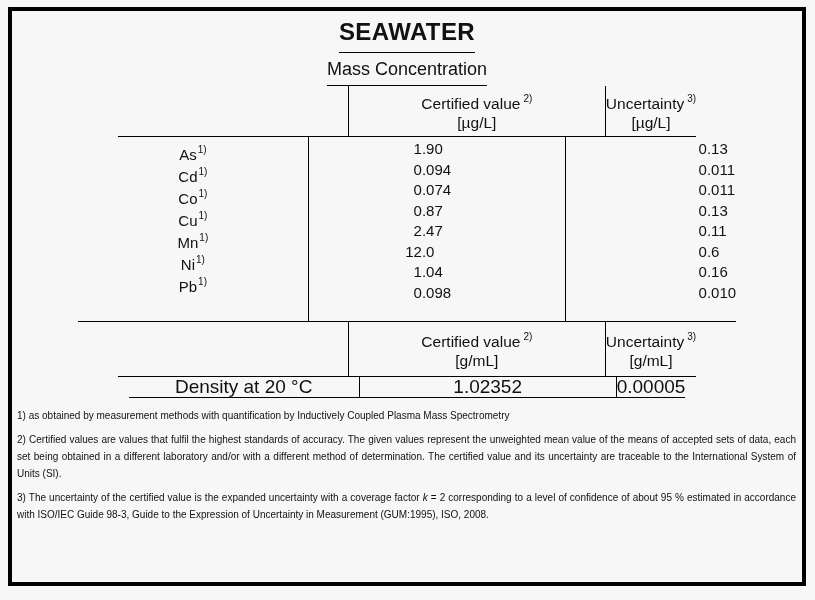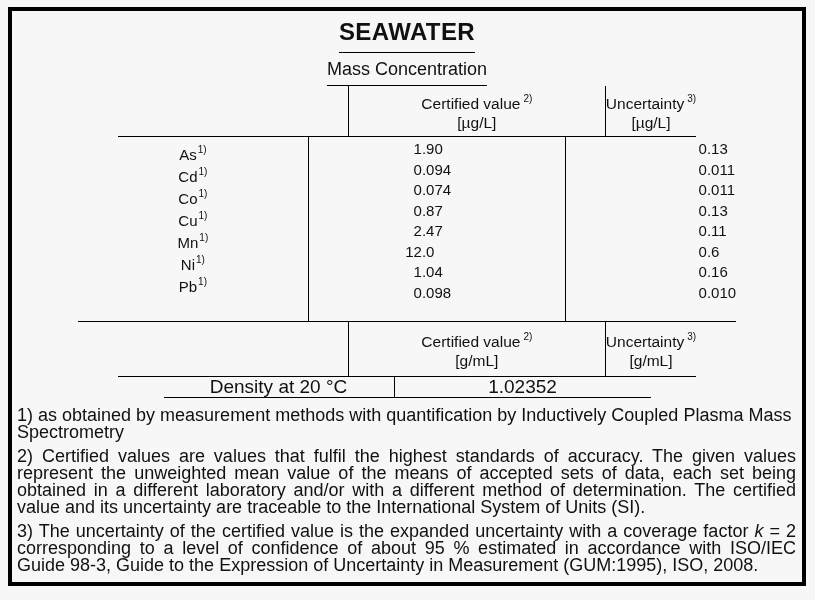--- a/index.html
+++ b/index.html
@@ -72,21 +72,21 @@
 
   .density-data-row { height: 21px; }
   .dd-cell {
     display: flex; align-items: center; justify-content: center;
     font-size: 19px;
   }
 
   .footnotes {
     flex: 1;
     padding: 9px 6px 0 5px;
-    font-size: 18px;
+    font-size: 10px;
     line-height: 17px;
   }
   .footnotes p { margin: 0 0 7px 0; }
   .just { text-align: justify; }
   .note3-k { font-style: italic; }
 </style>
 </head>
 <body>
 
 <div class="cert">
@@ -203,20 +203,21 @@
         <div><span>Uncertainty</span><sup class="fn">3)</sup></div>
         <div>[g/mL]</div>
       </div>
     </div>
   </div>
 
   <div class="row density-data-row">
     <div class="cols">
       <div class="c1 dd-cell">Density at 20 °C</div>
       <div class="c2 dd-cell">1.02352</div>
+      <div class="c3 dd-cell">0.00005</div>
     </div>
   </div>
 
   <div class="row footnotes">
     <p>1) as obtained by measurement methods with quantification by Inductively Coupled Plasma Mass Spectrometry</p>
     <p class="just">2) Certified values are values that fulfil the highest standards of accuracy. The given values represent the unweighted mean value of the means of accepted sets of data, each set being obtained in a different laboratory and/or with a different method of determination. The certified value and its uncertainty are traceable to the International System of Units (SI).</p>
     <p class="just"><span>3) The uncertainty of the certified value is the expanded uncertainty with a coverage factor </span><span class="note3-k">k</span><span> = 2 corresponding to a level of confidence of about 95 % estimated in accordance with ISO/IEC Guide 98-3, Guide to the Expression of Uncertainty in Measurement (GUM:1995), ISO, 2008.</span></p>
   </div>
 
 </div>

